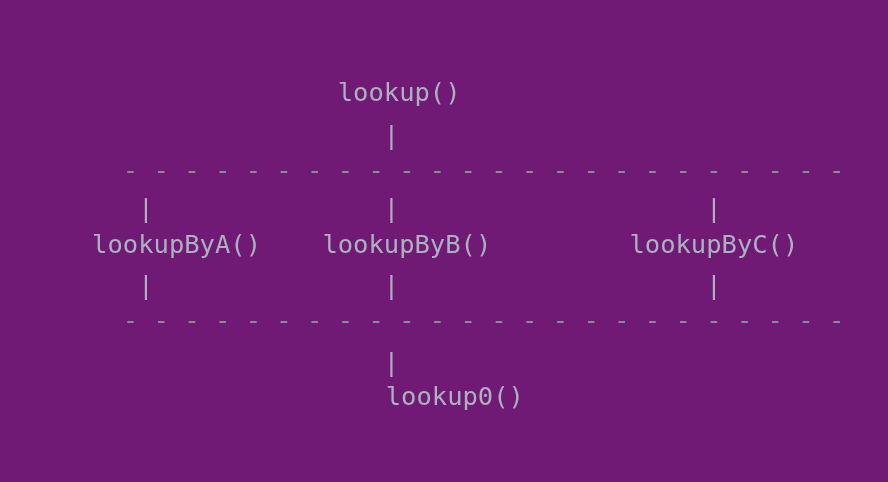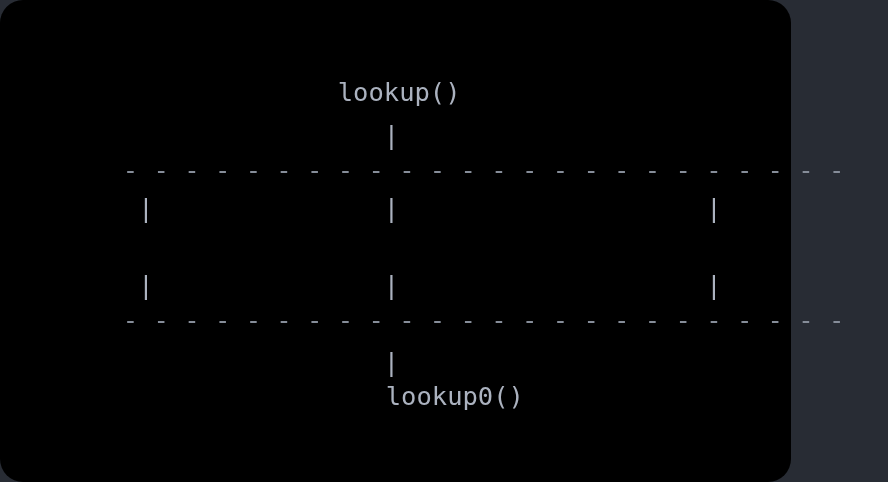--- a/index.html
+++ b/index.html
@@ -10,24 +10,23 @@
   body {
     width: 888px;
     height: 482px;
     overflow: hidden;
     background: #282c34;
     font-family: "DejaVu Sans Mono", monospace;
   }
 
   #diagram-canvas {
     position: relative;
-    width: 791px;
+    width: 888px;
     height: 482px;
-    background: #000000;
-    border-radius: 23px;
+    background: #701a75;
   }
 
   
   .art-line {
     position: absolute;
     left: 0;
     top: 0;
     width: 888px;
     margin: 0;
     padding: 0;
@@ -62,20 +61,21 @@
 <div id="diagram-canvas">
 
   <pre class="art-line row-fn-top">                      lookup()</pre>
 
   <pre class="art-line row-pipe-a">                         |</pre>
 
   <pre class="art-line rule row-rule-top">        - - - - - - - - - - - - - - - - - - - - - - - -</pre>
 
   <pre class="art-line row-pipe-b">         |               |                    |</pre>
 
+  <pre class="art-line row-fns-mid">      lookupByA()    lookupByB()         lookupByC()</pre>
 
   <pre class="art-line row-pipe-c">         |               |                    |</pre>
 
   <pre class="art-line rule row-rule-bot">        - - - - - - - - - - - - - - - - - - - - - - - -</pre>
 
   <pre class="art-line row-pipe-d">                         |</pre>
 
   <pre class="art-line row-fn-bottom">                      lookup0()</pre>
 
 </div>

